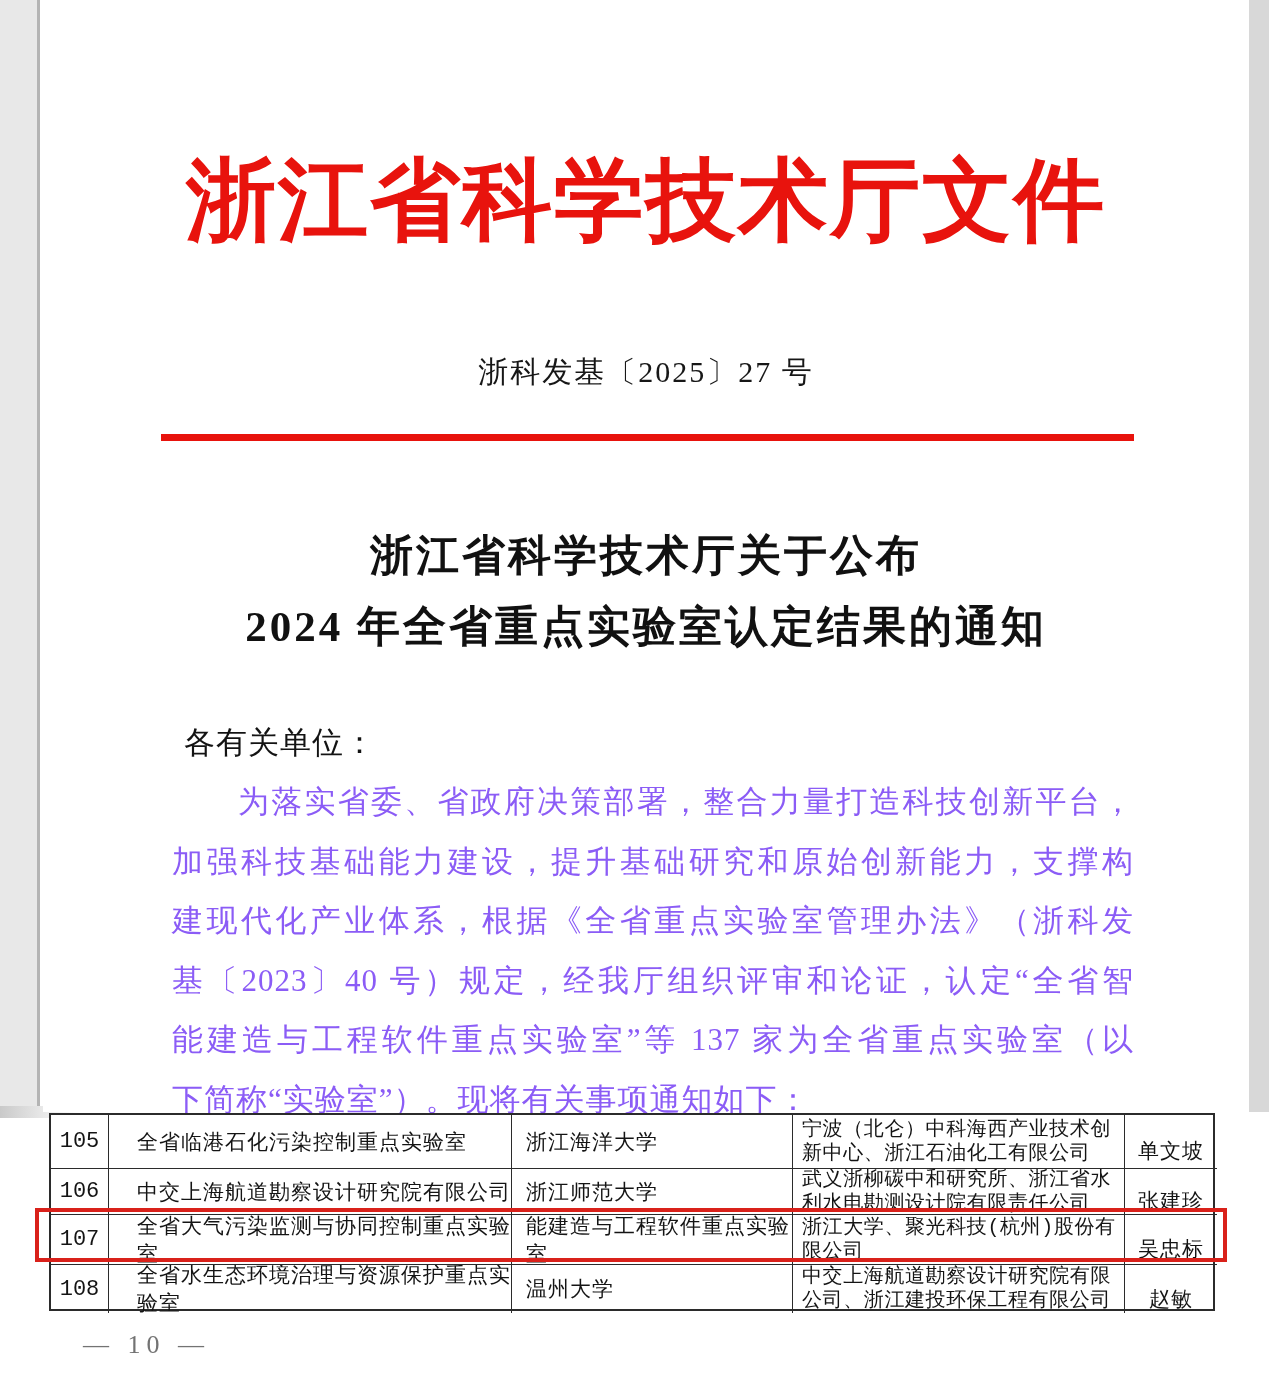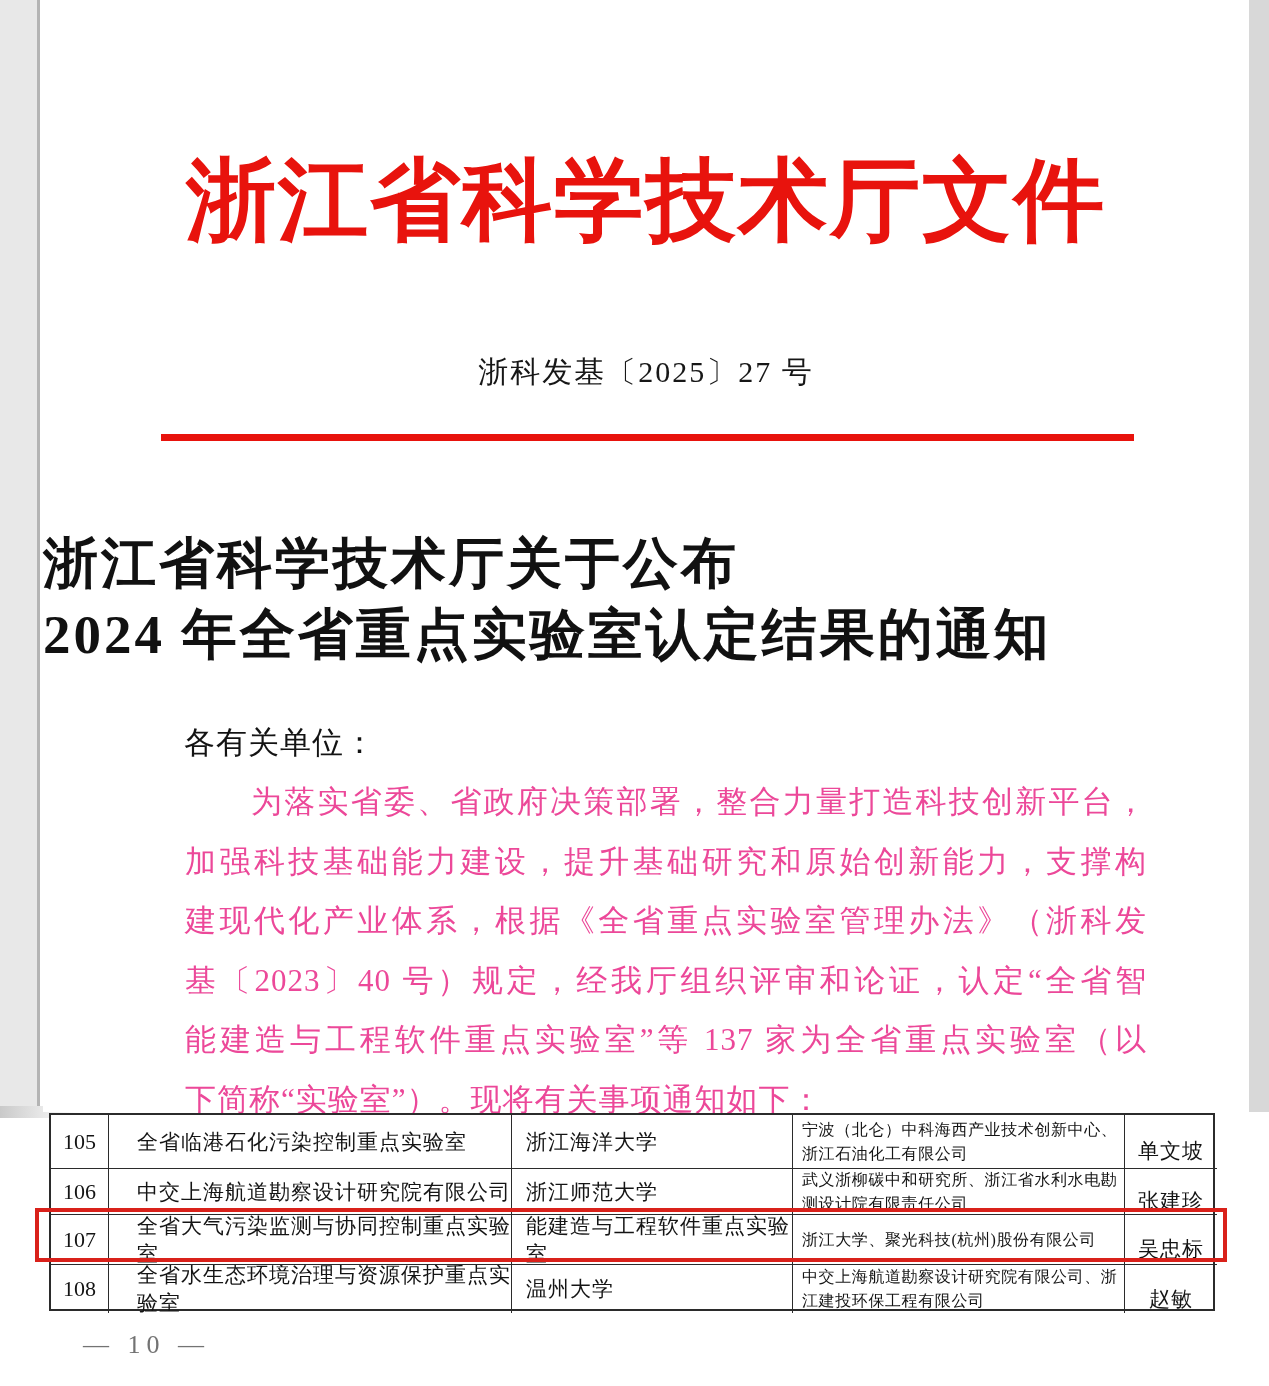--- a/index.html
+++ b/index.html
@@ -48,62 +48,63 @@
     white-space: nowrap;
   }
 
   .red-rule {
     position: absolute; left: 118px; top: 434px; width: 973px; height: 7px;
     background: #e8130d;
   }
 
   .notice-title {
     position: absolute; left: 0; width: 100%;
-    font-size: 55px; font-weight: bold; color: #111;
+    text-align: center;
+    font-size: 43px; font-weight: bold; color: #111;
     letter-spacing: 3px; white-space: nowrap;
   }
   .notice-title.l1 { top: 527px; }
   .notice-title.l2 { top: 598px; }
 
   .salutation {
     position: absolute; left: 141px; top: 722px;
     font-size: 31px; color: #131313; letter-spacing: 1px;
   }
 
   .body-block {
-    position: absolute; left: 142px; top: 772px; width: 962px;
-    font-size: 31px; color: #ec4899; line-height: 59.5px;
+    position: absolute; left: 129px; top: 772px; width: 962px;
+    font-size: 31px; color: #8b5cf6; line-height: 59.5px;
   }
   .body-line { letter-spacing: 1px; }
   .body-line.fill { text-align: justify; text-align-last: justify; }
   .body-line.indent { text-indent: 66px; }
 
   
   .labs-table {
     position: absolute; left: 49px; top: 1113px; width: 1166px; height: 198px;
     display: grid;
     grid-template-columns: 58px 403px 281px 332px 92px;
     grid-template-rows: 54px 46px 50px 48px;
     border: 2px solid #2b2b2b;
     background: #ffffff;
-    font-family: Liberation Serif, serif;
+    font-family: Liberation Mono, monospace;
     color: #141414;
   }
   .cell {
     border-right: 1.5px solid #2b2b2b;
     border-bottom: 1.5px solid #2b2b2b;
     display: flex; align-items: center;
     overflow: hidden;
   }
   .cell.last-col { border-right: none; }
   .cell.last-row { border-bottom: none; }
   .c-no  { justify-content: center; font-size: 22px; }
   .c-lab { padding-left: 28px; font-size: 21px; letter-spacing: 1px; }
   .c-inst{ padding-left: 14px; font-size: 21px; letter-spacing: 1px; }
-  .c-part{ padding-left: 9px; padding-right: 4px; font-size: 16px;
+  .c-part{ padding-left: 9px; padding-right: 4px; font-size: 20px;
            letter-spacing: 0.6px; line-height: 24px; }
   .c-dir { justify-content: center; font-size: 21px; letter-spacing: 1px; margin-top: 19px; }
 
   .highlight-box {
     position: absolute; left: 35px; top: 1208px; width: 1192px; height: 54px;
     border: 4px solid #d9211a;
     pointer-events: none;
   }
 
   .page-number {

